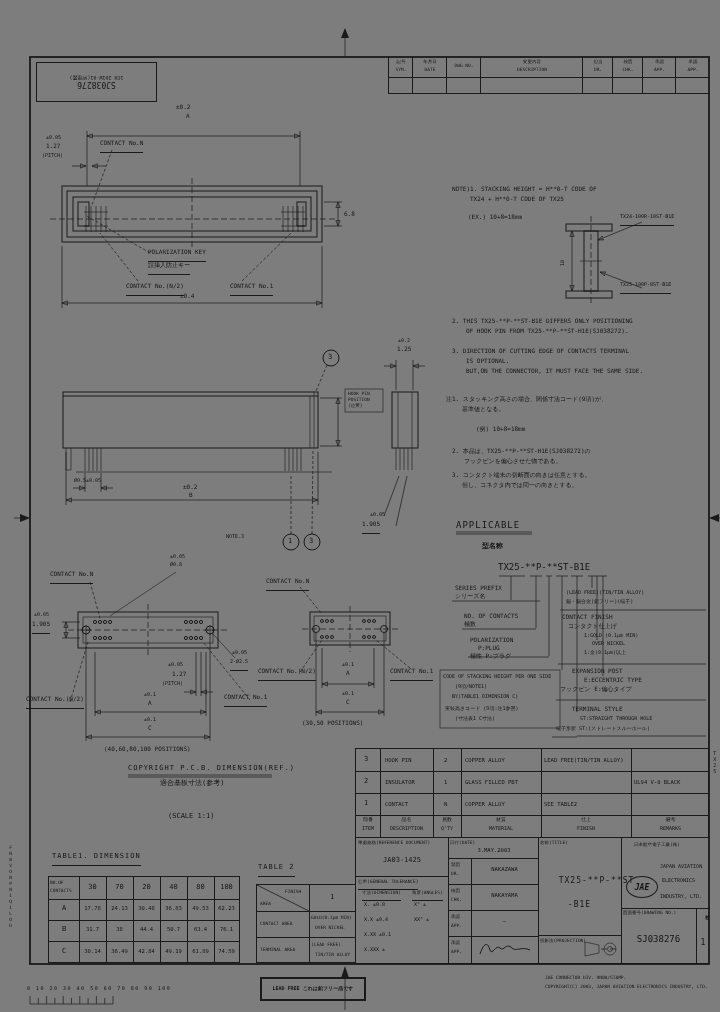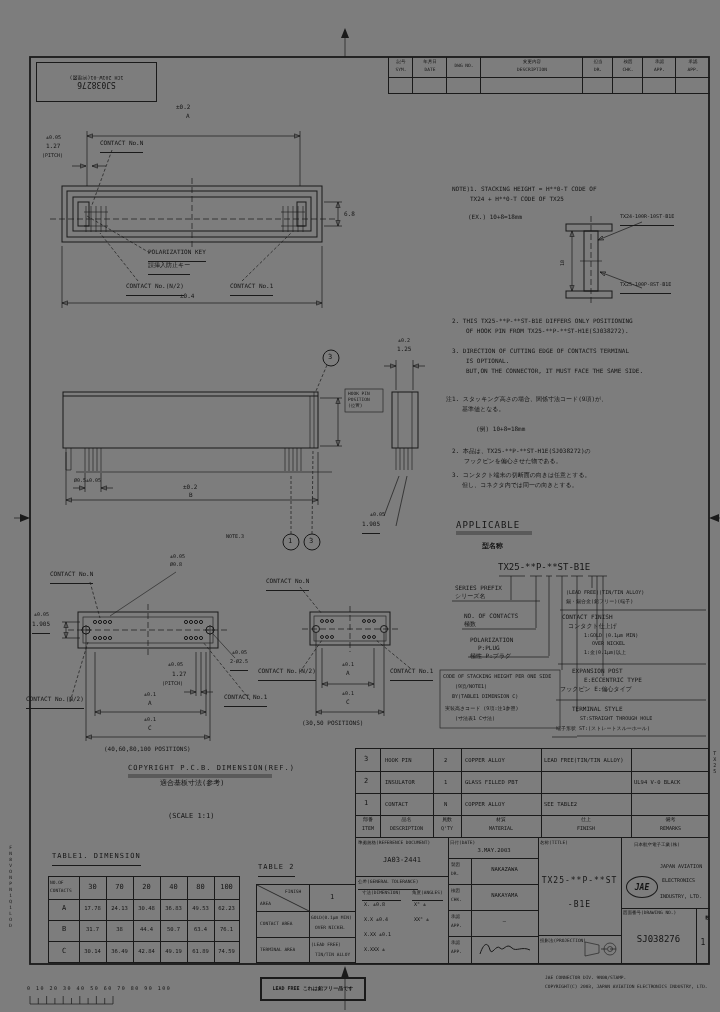--- a/index.html
+++ b/index.html
@@ -414,21 +414,21 @@
   <div style="position:absolute;left:0;width:92px;top:38px;border-top:1px solid #1a1a1a;"></div>
   <div style="position:absolute;left:92px;width:90px;top:20px;border-top:1px solid #1a1a1a;"></div>
   <div style="position:absolute;left:92px;width:90px;top:46px;border-top:1px solid #1a1a1a;"></div>
   <div style="position:absolute;left:92px;width:90px;top:72px;border-top:1px solid #1a1a1a;"></div>
   <div style="position:absolute;left:92px;width:90px;top:98px;border-top:1px solid #1a1a1a;"></div>
   <div style="position:absolute;left:115px;top:20px;height:106px;border-left:1px solid #1a1a1a;"></div>
   <div style="position:absolute;left:182px;width:83px;top:97px;border-top:1px solid #1a1a1a;"></div>
   <div style="position:absolute;left:265px;width:89px;top:70px;border-top:1px solid #1a1a1a;"></div>
   <div style="position:absolute;left:340px;top:70px;height:56px;border-left:1px solid #1a1a1a;"></div>
   <span class="L s4" style="left:2px;top:2px;">準拠規格(REFERENCE DOCUMENT)</span>
-  <span class="L s7 tc" style="left:0;top:18px;width:92px;">JA03-2441</span>
+  <span class="L s7 tc" style="left:0;top:18px;width:92px;">JA03-1425</span>
   <span class="L s4 u" style="left:2px;top:41px;">公差(GENERAL TOLERANCE)</span>
   <span class="L s4 u" style="left:6px;top:52px;">寸法(DIMENSION)</span>
   <span class="L s4 u" style="left:56px;top:52px;">角度(ANGLES)</span>
   <span class="L s5" style="left:8px;top:64px;">X. ±0.8</span>
   <span class="L s5" style="left:8px;top:79px;">X.X ±0.4</span>
   <span class="L s5" style="left:8px;top:94px;">X.XX ±0.1</span>
   <span class="L s5" style="left:8px;top:109px;">X.XXX ±</span>
   <span class="L s5" style="left:58px;top:64px;">X° ±</span>
   <span class="L s5" style="left:58px;top:79px;">XX° ±</span>
   <span class="L s4" style="left:94px;top:2px;">日付(DATE)</span>
@@ -441,21 +441,21 @@
   <span class="L s55 tc" style="left:115px;top:54px;width:67px;">NAKAYAMA</span>
   <span class="L s4" style="left:95px;top:76px;">承認</span>
   <span class="L s4" style="left:95px;top:85px;">APP.</span>
   <span class="L s55 tc" style="left:115px;top:80px;width:67px;">—</span>
   <span class="L s4" style="left:95px;top:102px;">承認</span>
   <span class="L s4" style="left:95px;top:111px;">APP.</span>
   <svg class="sig" style="left:120px;top:100px;" width="58" height="22">
     <path d="M4,16 C8,4 12,4 14,12 C16,18 20,6 24,10 C28,14 30,4 36,10 C40,14 46,8 54,12" stroke="#1a1a1a" fill="none" stroke-width="1"></path>
   </svg>
   <span class="L s4" style="left:184px;top:2px;">名称(TITLE)</span>
-  <span class="L s8 ls1 tc" style="left:182px;top:38px;width:83px;">TX25-**P-**ST</span>
+  <span class="L s8 ls1 tc" style="left:182px;top:38px;width:83px;padding-left:17px;">TX25-**P-**ST</span>
   <span class="L s8 ls1 tc" style="left:182px;top:62px;width:83px;">-B1E</span>
   <span class="L s4" style="left:184px;top:100px;">投影法(PROJECTION)</span>
   <span class="L s4" style="left:278px;top:4px;">日本航空電子工業(株)</span>
   <div style="position:absolute;left:270px;top:38px;width:30px;height:20px;border:1.4px solid #1a1a1a;border-radius:50%;display:flex;align-items:center;justify-content:center;font-style:italic;font-size:8px;font-weight:bold;">JAE</div>
   <span class="L s5" style="left:304px;top:26px;">JAPAN AVIATION</span>
   <span class="L s5" style="left:306px;top:40px;">ELECTRONICS</span>
   <span class="L s5" style="left:304px;top:56px;">INDUSTRY, LTD.</span>
   <span class="L s4" style="left:267px;top:72px;">図面番号(DRAWING NO.)</span>
   <span class="L s9 tc" style="left:265px;top:96px;width:75px;">SJ038276</span>
   <span class="L s4 tc vert" style="left:342px;top:73px;width:12px;">枚数</span>

